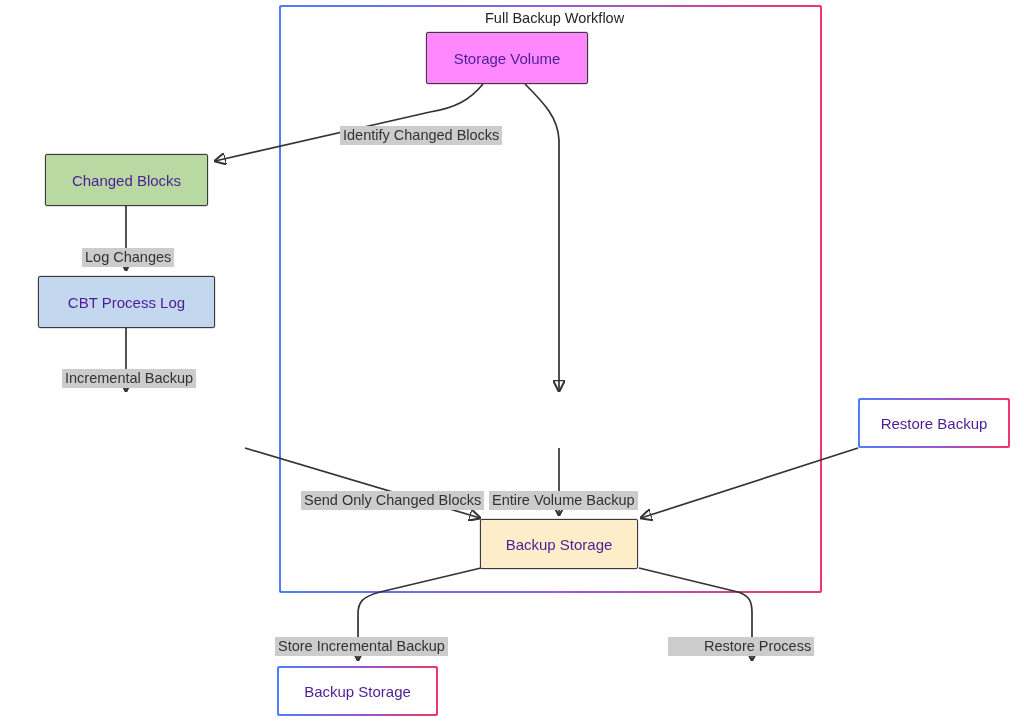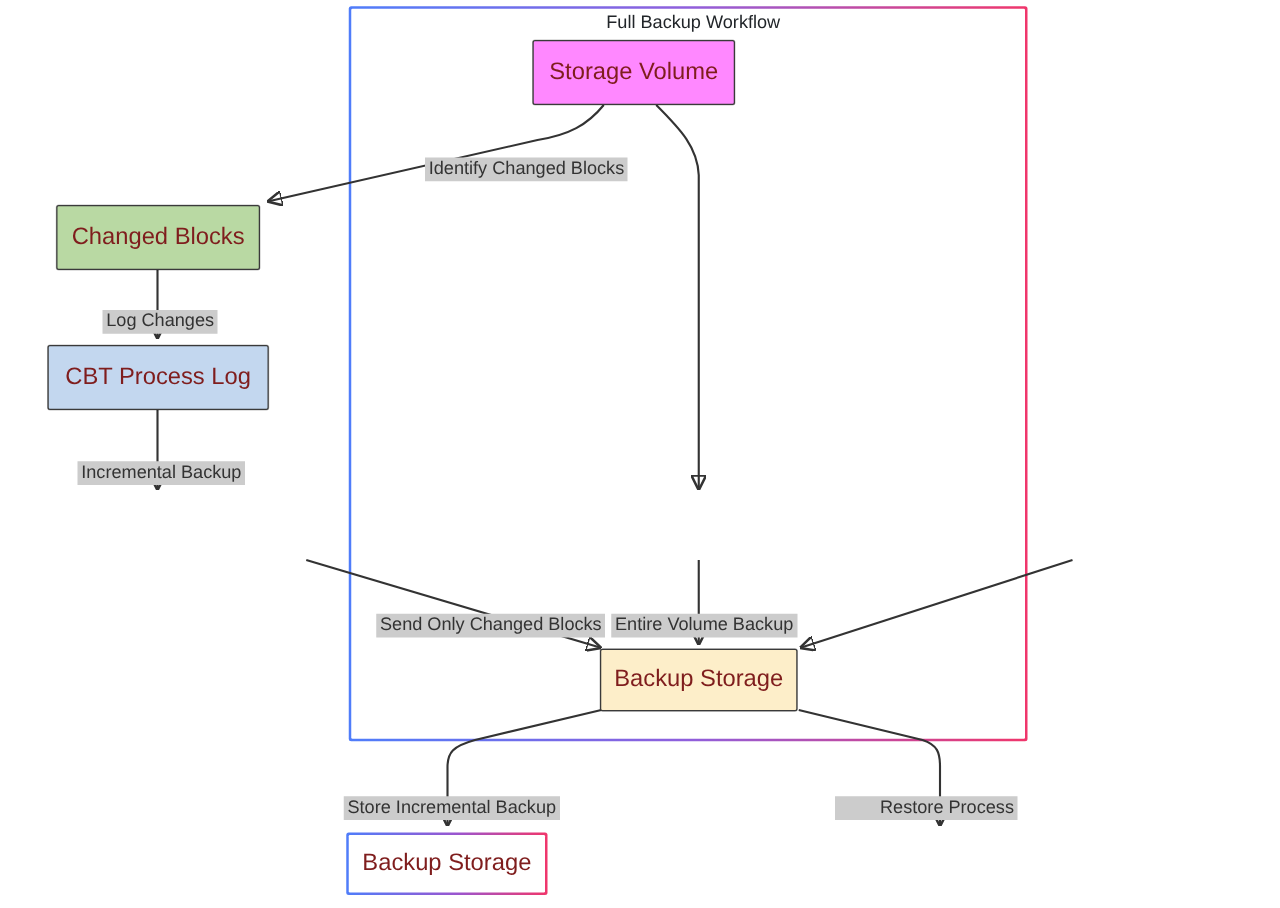--- a/index.html
+++ b/index.html
@@ -41,22 +41,22 @@
     white-space: nowrap;
     line-height: 1;
   }
   
   .node {
     position: absolute;
     box-sizing: border-box;
     display: flex;
     align-items: center;
     justify-content: center;
-    font-size: 19px;
-    color: #7f1d1d;
+    font-size: 15px;
+    color: #4c1d95;
     white-space: nowrap;
     border-radius: 2px;
     z-index: 5;
   }
   .node.solid {
     border: 1.6px solid #3a3a3a;
     box-shadow: 0 0 0 0.4px rgba(0,0,0,0.25);
   }
   
   .node.grad {
@@ -132,26 +132,29 @@
 
     <path d="M 858,448 L 641,518" marker-end="url(#arrow)"></path>
 
     <path d="M 481,568 L 380,592 C 362,597 358,602 358,614 L 358,660" marker-end="url(#arrow)"></path>
 
     <path d="M 639,568 L 738,592 C 750,596 752,602 752,613 L 752,660" marker-end="url(#arrow)"></path>
   </svg>
 
   <div class="node solid" style="left:426px; top:32px; width:162px; height:52px; background:#ff88ff;">Storage Volume</div>
 
-  <div class="node solid" style="left:45px; top:154px; width:163px; height:52px; background:#b9d9a3;margin-top:10px;">Changed Blocks</div>
+  <div class="node solid" style="left:45px; top:154px; width:163px; height:52px; background:#b9d9a3;">Changed Blocks</div>
 
   <div class="node solid" style="left:38px; top:276px; width:177px; height:52px; background:#c3d7ef;">CBT Process Log</div>
 
 
 
+  <div class="node grad" style="left:858px; top:398px; width:152px; height:50px;">
+    <div class="n-inner">Restore Backup</div>
+  </div>
 
   <div class="node solid" style="left:480px; top:519px; width:158px; height:50px; background:#fdeec9;">Backup Storage</div>
 
   <div class="node grad" style="left:277px; top:666px; width:161px; height:50px;">
     <div class="n-inner">Backup Storage</div>
   </div>
 
 
   <div class="edge-label" style="left:340px; top:110px;">Identify Changed Blocks</div>
 

